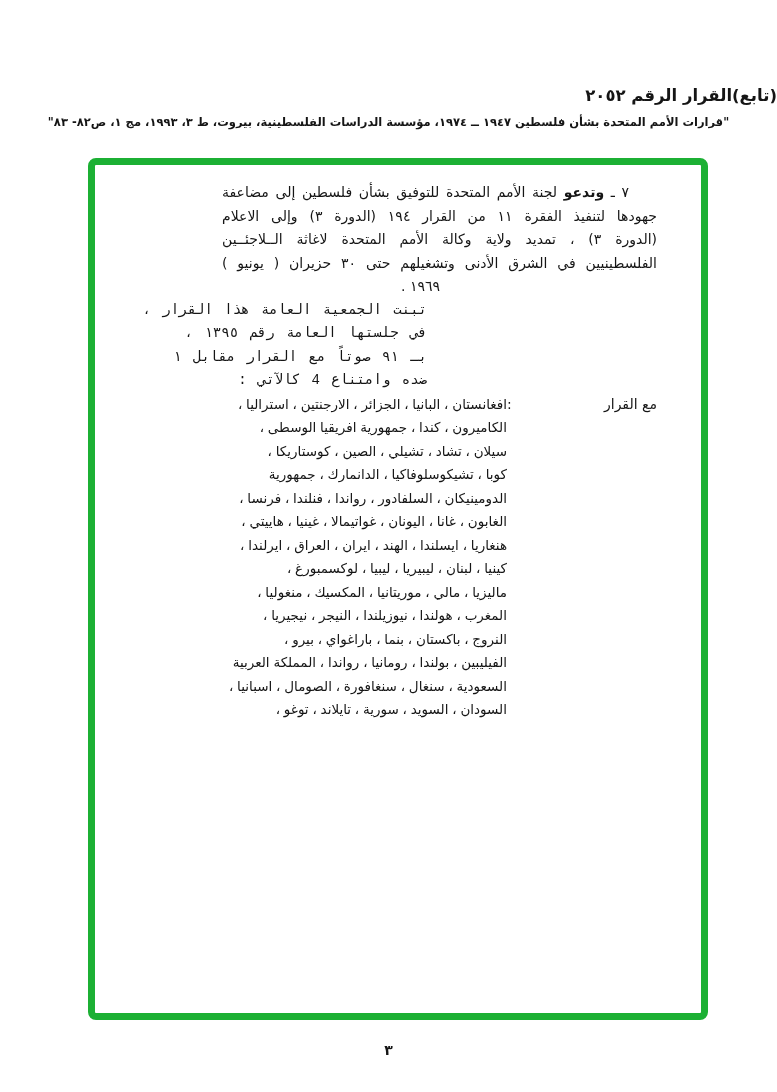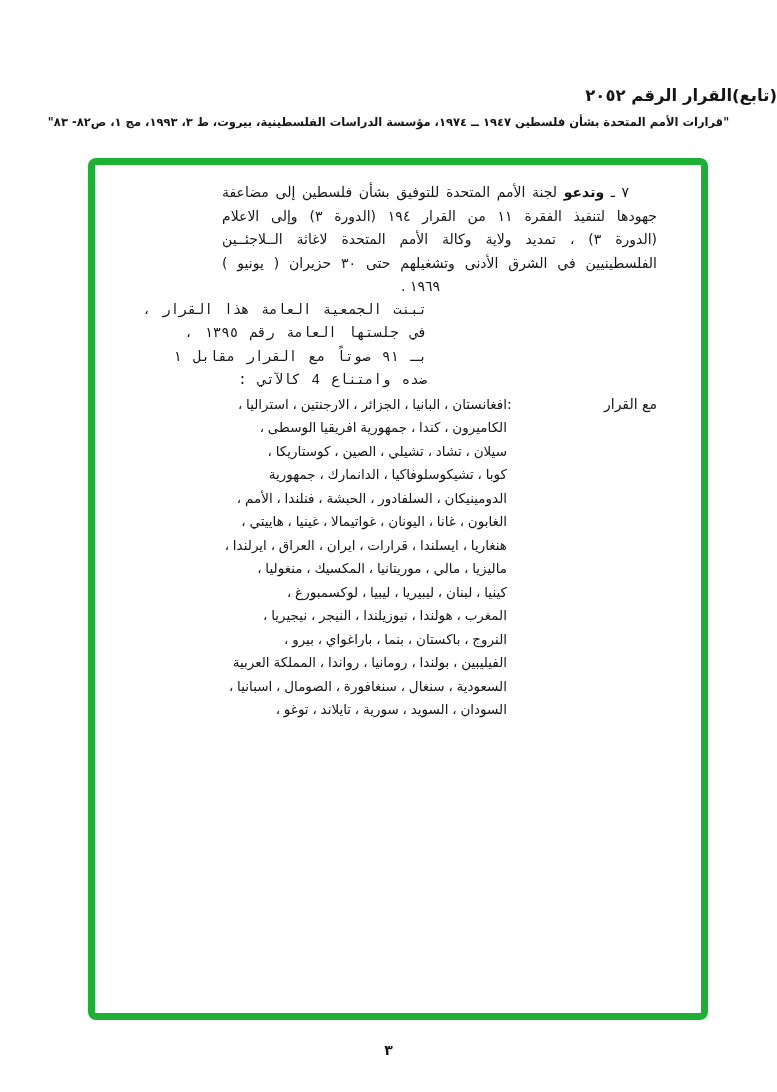--- a/index.html
+++ b/index.html
@@ -89,25 +89,25 @@
       <div class="vote">
         <div class="vote-label">
           <span>مع القرار</span>
           <span>:</span>
         </div>
         <div class="vote-countries">
           <div class="line">افغانستان ، البانيا ، الجزائر ، الارجنتين ، استراليا ،</div>
           <div class="line">الكاميرون ، كندا ، جمهورية افريقيا الوسطى ،</div>
           <div class="line">سيلان ، تشاد ، تشيلي ، الصين ، كوستاريكا ،</div>
           <div class="line">كوبا ، تشيكوسلوفاكيا ، الدانمارك ، جمهورية</div>
-          <div class="line">الدومينيكان ، السلفادور ، الحبشة ، فنلندا ، الأمم ،</div>
+          <div class="line">الدومينيكان ، السلفادور ، رواندا ، فنلندا ، فرنسا ،</div>
           <div class="line">الغابون ، غانا ، اليونان ، غواتيمالا ، غينيا ، هاييتي ،</div>
-          <div class="line">هنغاريا ، ايسلندا ، قرارات ، ايران ، العراق ، ايرلندا ،</div>
+          <div class="line">هنغاريا ، ايسلندا ، الهند ، ايران ، العراق ، ايرلندا ،</div>
+          <div class="line">كينيا ، لبنان ، ليبيريا ، ليبيا ، لوكسمبورغ ،</div>
           <div class="line">ماليزيا ، مالي ، موريتانيا ، المكسيك ، منغوليا ،</div>
-          <div class="line">كينيا ، لبنان ، ليبيريا ، ليبيا ، لوكسمبورغ ،</div>
           <div class="line">المغرب ، هولندا ، نيوزيلندا ، النيجر ، نيجيريا ،</div>
           <div class="line">النروج ، باكستان ، بنما ، باراغواي ، بيرو ،</div>
           <div class="line">الفيليبين ، بولندا ، رومانيا ، رواندا ، المملكة العربية</div>
           <div class="line">السعودية ، سنغال ، سنغافورة ، الصومال ، اسبانيا ،</div>
           <div class="line">السودان ، السويد ، سورية ، تايلاند ، توغو ،</div>
         </div>
       </div>
 
     </div>
   </div>

